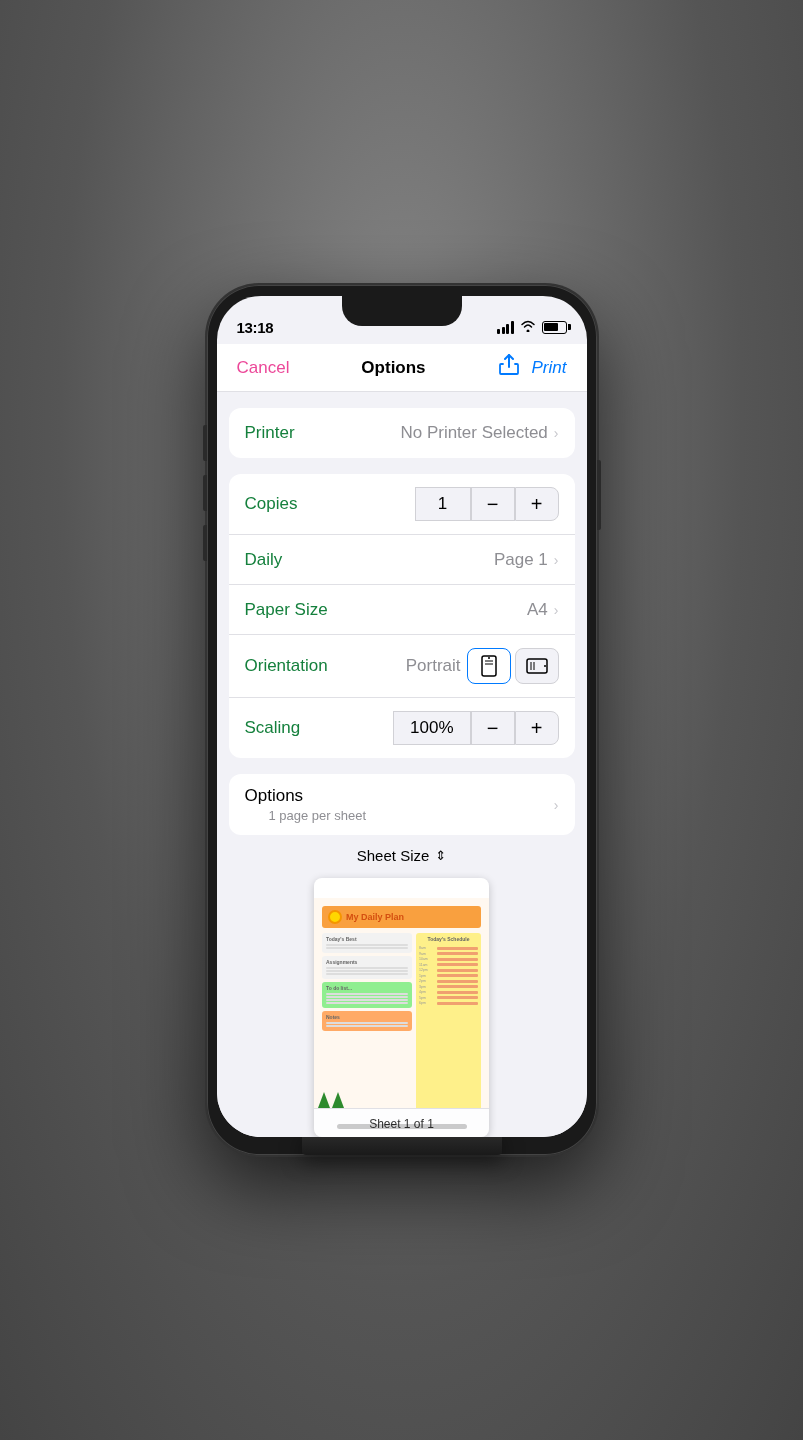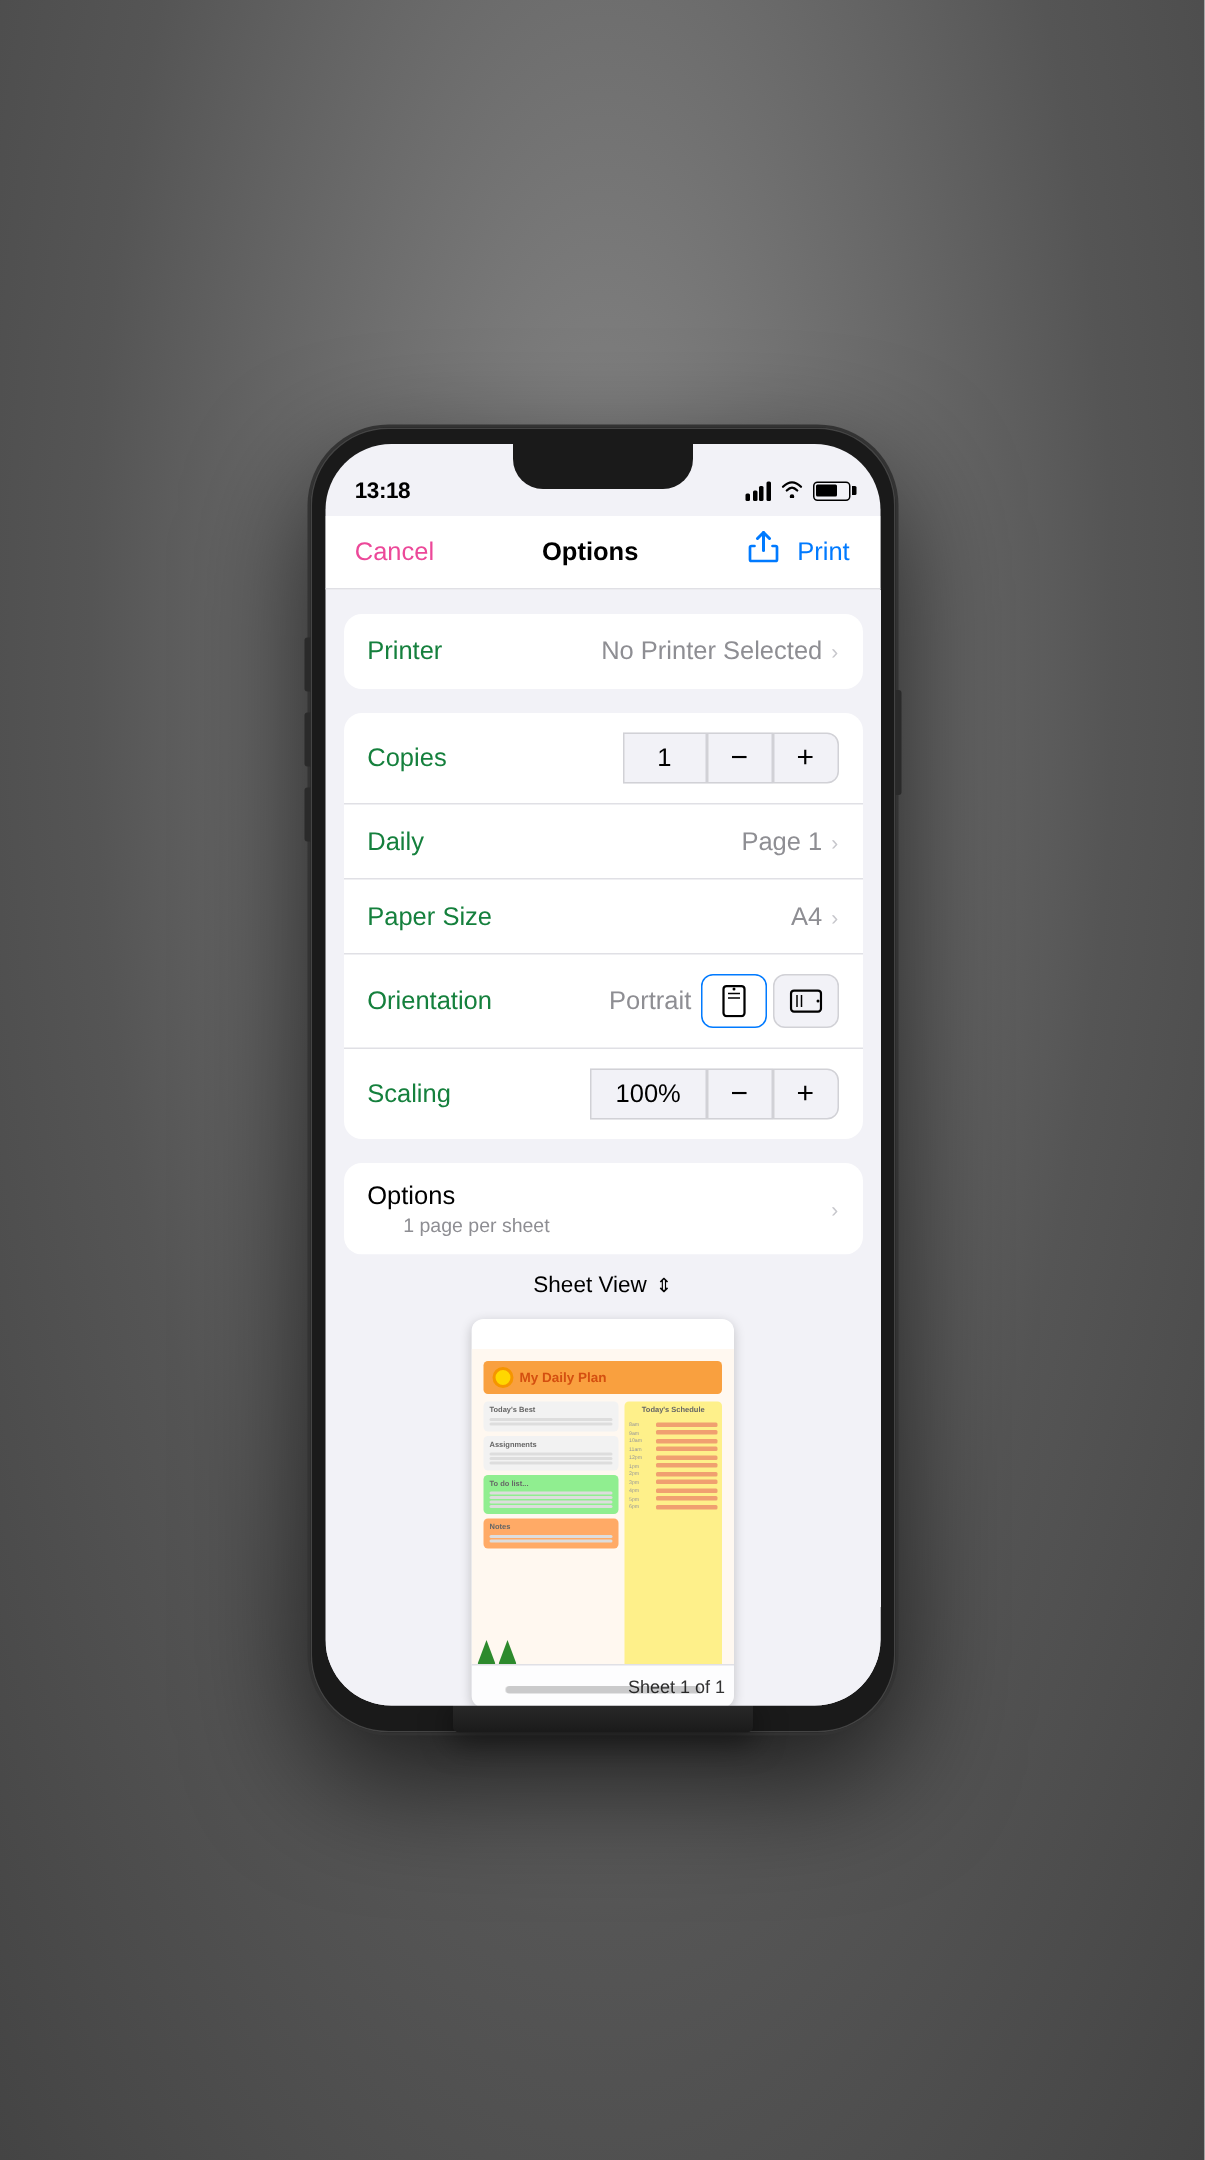--- a/index.html
+++ b/index.html
@@ -196,20 +196,21 @@
       cursor: pointer;
     }
 
     .nav-print {
       font-size: 17px;
       color: #007aff;
       font-weight: 400;
       cursor: pointer;
       background: none;
       border: none;
+      font-style: italic;
     }
 
     
     .scroll-content {
       flex: 1;
       overflow-y: auto;
       background: #f2f2f7;
     }
 
     
@@ -533,21 +534,21 @@
     .tree {
       width: 12px;
       height: 16px;
       background: #2d8a2d;
       clip-path: polygon(50% 0%, 0% 100%, 100% 100%);
     }
 
     .sheet-label-bar {
       background: rgba(255,255,255,0.9);
       padding: 5px 6px;
-      text-align: right;
+      text-align: center;
       border-top: 0.5px solid #e0e0e5;
     }
 
     .sheet-label-text {
       font-size: 12px;
       color: #333;
     }
 
     
     .home-indicator {
@@ -702,21 +703,21 @@
               <div class="layout-title">Options</div>
               <div class="layout-subtitle">1 page per sheet</div>
             </div>
             <span class="chevron">›</span>
           </div>
         </div>
       </div>
 
       <div class="sheet-view-section">
         <div class="sheet-view-header">
-          <span class="sheet-view-label">Sheet View</span>
+          <span class="sheet-view-label">Sheet Size</span>
           <span class="sort-icon">⇕</span>
         </div>
 
         <div class="doc-preview-container">
           <div class="doc-preview">
             <div class="daily-plan">
 
               <div class="plan-header">
                 <div class="plan-sun"></div>
                 <span class="plan-title">My Daily Plan</span>

